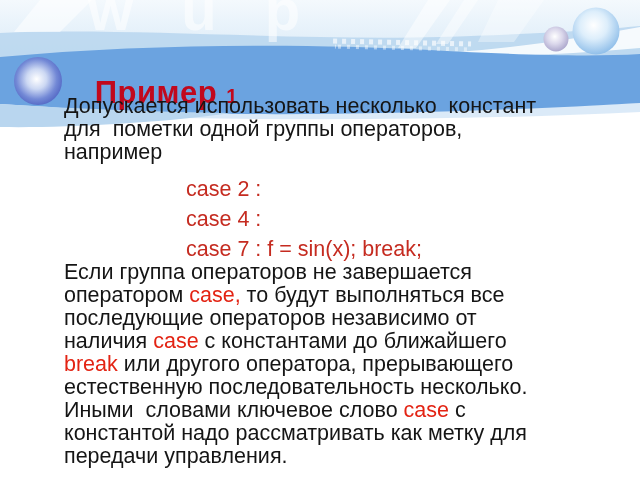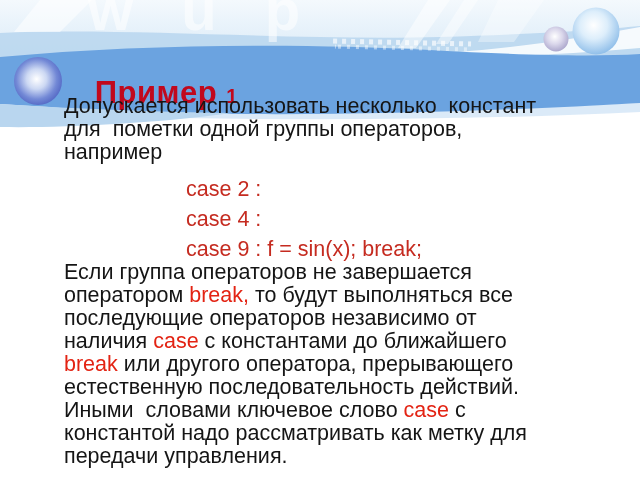--- a/index.html
+++ b/index.html
@@ -113,28 +113,28 @@
 
   <div class="para para1" id="para1">
       <div class="line">Допускается использовать несколько  констант</div>
       <div class="line">для  пометки одной группы операторов,</div>
       <div class="line">например</div>
     </div>
 
   <div class="code" id="codeblock">
       <div class="code-line">case 2 :</div>
       <div class="code-line">case 4 :</div>
-      <div class="code-line">case 9 : f = sin(x); break;</div>
+      <div class="code-line">case 7 : f = sin(x); break;</div>
     </div>
 
   <div class="para para2" id="para2">
       <div class="line"><span>Если группа операторов не завершается</span></div>
-      <div class="line"><span>оператором </span><span class="kw">break,</span><span> то будут выполняться все</span></div>
+      <div class="line"><span>оператором </span><span class="kw">case,</span><span> то будут выполняться все</span></div>
       <div class="line"><span>последующие операторов независимо от</span></div>
       <div class="line"><span>наличия </span><span class="kw">case</span><span> с константами до ближайшего</span></div>
       <div class="line"><span class="kw">break</span><span> или другого оператора, прерывающего</span></div>
-      <div class="line"><span>естественную последовательность действий.</span></div>
+      <div class="line"><span>естественную последовательность несколько.</span></div>
       <div class="line"><span>Иными  словами ключевое слово </span><span class="kw">case</span><span> с</span></div>
       <div class="line"><span>константой надо рассматривать как метку для</span></div>
       <div class="line"><span>передачи управления.</span></div>
     </div>
 
 </div>
 
 </body></html>

